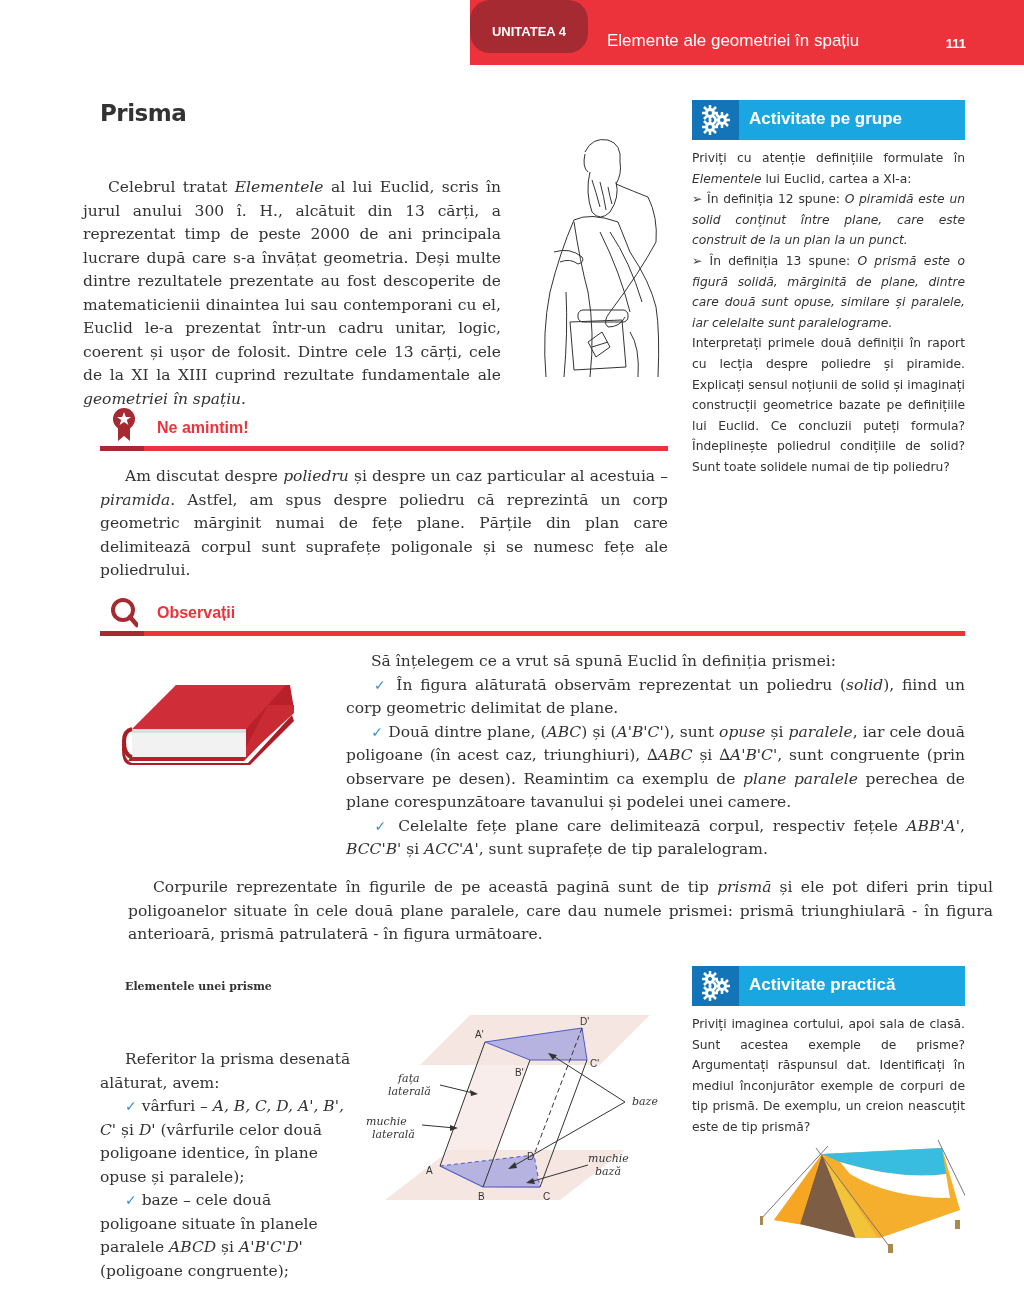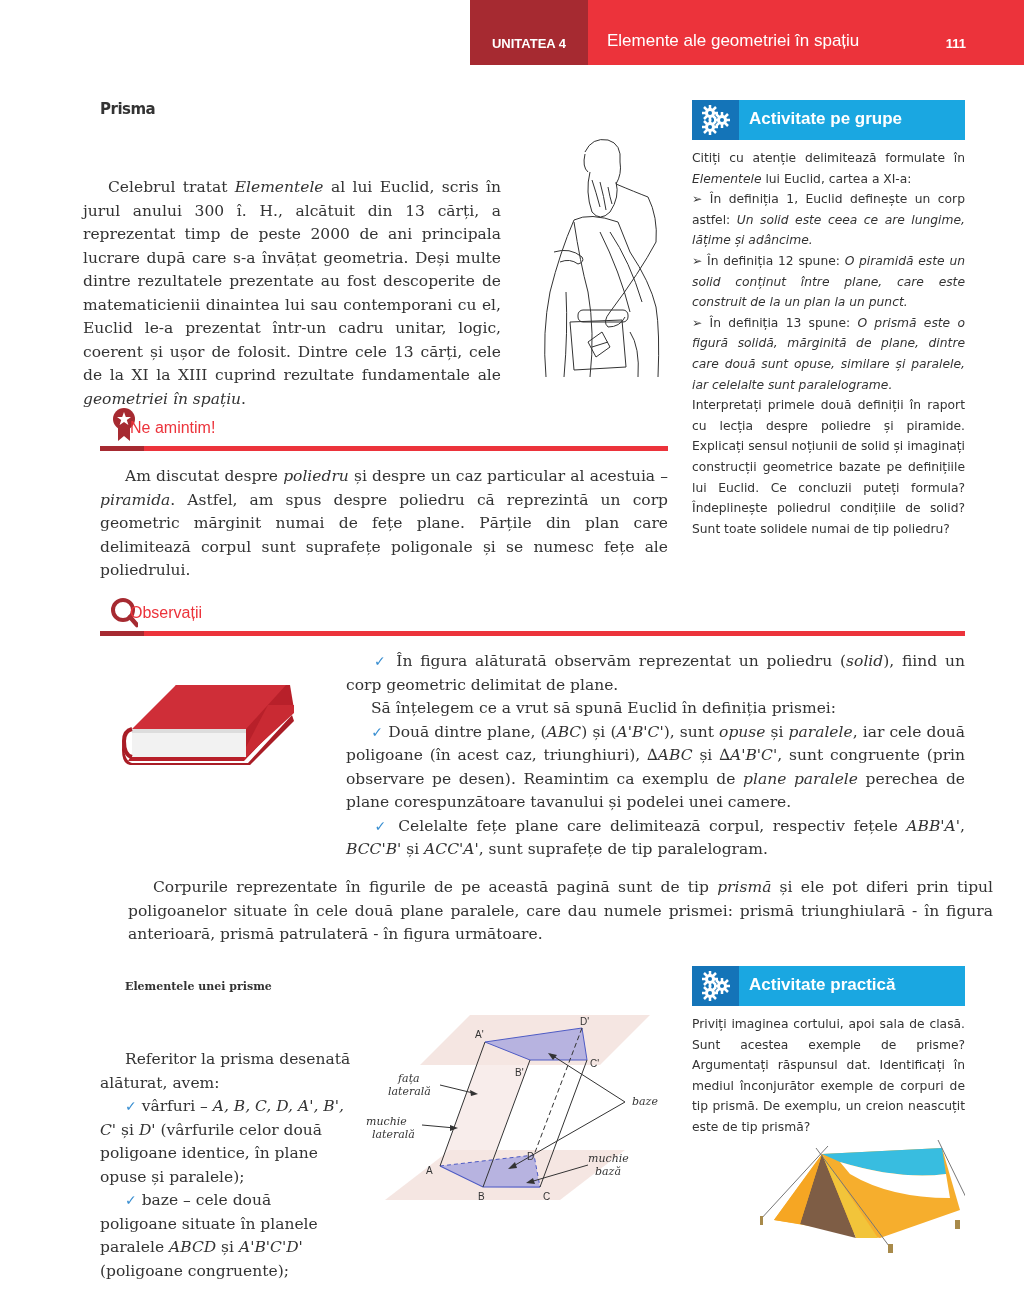--- a/index.html
+++ b/index.html
@@ -1,41 +1,41 @@
 <!DOCTYPE html>
 <html><head>
 <meta charset="utf-8">
 <style>
   * { box-sizing: border-box; margin: 0; padding: 0; }
   html, body { width: 1024px; height: 1298px; background: #ffffff; overflow: hidden; }
   body { position: relative; font-family: "DejaVu Serif", serif; color: #2a2a2a; }
 
   
   .hdr { position: absolute; left: 470px; top: 0; width: 554px; height: 65px; background: #ec333b; }
-  .hdr-unit { position: absolute; left: 0; top: 0; width: 118px; height: 65px; background: #a62a31;
+  .hdr-unit { position: absolute; left: 0; top: 0; width: 118px; height: 53px; background: #a62a31;
     color: #fff; font-family: "Liberation Sans", sans-serif; font-weight: bold; font-size: 13px;
-    display: flex; align-items: flex-end; justify-content: center; padding-bottom: 14px; }
+    display: flex; align-items: flex-end; justify-content: center; padding-bottom: 14px; border-radius: 20px; }
   .hdr-title { position: absolute; left: 137px; bottom: 14px; color: #fff; font-family: "Liberation Sans", sans-serif; font-size: 17px; }
   .hdr-page { position: absolute; right: 58px; bottom: 14px; color: #fff; font-family: "Liberation Sans", sans-serif; font-weight: bold; font-size: 13px; }
 
-  .title { position: absolute; left: 100px; top: 100px; font-family: "DejaVu Sans", sans-serif; font-weight: bold; font-size: 15px; color: #333; letter-spacing: -0.5px; }
+  .title { position: absolute; left: 100px; top: 100px; font-family: "DejaVu Sans", sans-serif; font-weight: bold; font-size: 23px; color: #333; letter-spacing: -0.5px; }
 
   .p { position: absolute; font-size: 15.5px; line-height: 23.5px; color: #333; text-align: justify; }
   .p .ind { display: inline-block; width: 25px; }
   .p i { font-style: italic; }
 
   .intro { left: 83px; top: 157px; width: 418px; margin-top: 19px; }
 
   .euclid { position: absolute; left: 530px; top: 132px; width: 140px; height: 252px; }
 
   
   .sec { position: absolute; left: 100px; height: 44px; width: 568px; }
   .sec .bar { position: absolute; left: 0; bottom: 0; height: 5px; width: 100%; background: #ec333b; }
   .sec .bar-dark { position: absolute; left: 0; bottom: 0; height: 5px; width: 44px; background: #a62a31; }
-  .sec .lbl { position: absolute; left: 30px; top: 12px; font-family: "Liberation Sans", sans-serif; font-weight: normal; font-size: 16px; color: #ec333b; }
+  .sec .lbl { position: absolute; left: 57px; top: 12px; font-family: "Liberation Sans", sans-serif; font-weight: bold; font-size: 16px; color: #ec333b; }
   .sec .ico { position: absolute; left: 10px; top: 0; width: 28px; height: 36px; }
 
   .amintim { top: 407px; }
   .amintim-text { left: 100px; top: 465px; width: 568px; }
 
   .obs { top: 592px; width: 865px; }
   .book { position: absolute; left: 118px; top: 683px; width: 180px; height: 82px; }
   .obs-text { left: 346px; top: 650px; width: 619px; }
   .chk { color: #3a8fd1; font-family: "DejaVu Sans", sans-serif; font-size: 14px; }
 
@@ -121,22 +121,22 @@
   <path d="M58 2 L172 2 L176 26 L126 78 L10 78 Z" fill="#b8202a"></path>
   <path d="M150 22 L176 22 L176 30 L126 76 L126 68 Z" fill="#c92a33"></path>
   <path d="M14 46 L128 46 L128 74 L14 74 Z" fill="#f2f2f2"></path>
   <path d="M14 46 L128 46 L128 50 L14 50 Z" fill="#ddd"></path>
   <path d="M58 2 L168 2 L128 46 L14 46 Z" fill="#cf2e38"></path>
   <path d="M6 50 Q4 78 14 80 L130 80 L174 32 L176 38 L132 82 L12 82 Q0 80 6 50 Z" fill="#a91d26"></path>
   <path d="M14 46 Q6 48 6 58 Q6 72 14 74" fill="none" stroke="#a91d26" stroke-width="4"></path>
 </svg>
 
 <div class="p obs-text">
+  <div><span class="ind"></span><span>Să înțelegem ce a vrut să spună Euclid în definiția prismei:</span></div>
   <div><span class="ind"></span><span class="chk">✓</span><span> În figura alăturată observăm reprezentat un poliedru (</span><i>solid</i><span>), fiind un corp geometric delimitat de plane.</span></div>
-  <div><span class="ind"></span><span>Să înțelegem ce a vrut să spună Euclid în definiția prismei:</span></div>
   <div><span class="ind"></span><span class="chk">✓</span><span> Două dintre plane, (</span><i>ABC</i><span>) și (</span><i>A'B'C'</i><span>), sunt </span><i>opuse</i><span> și </span><i>paralele</i><span>, iar cele două poligoane (în acest caz, triunghiuri), ∆</span><i>ABC</i><span> și ∆</span><i>A'B'C'</i><span>, sunt congruente (prin observare pe desen). Reamintim ca exemplu de </span><i>plane paralele</i><span> perechea de plane corespunzătoare tavanului și podelei unei camere.</span></div>
   <div><span class="ind"></span><span class="chk">✓</span><span> Celelalte fețe plane care delimitează corpul, respectiv fețele </span><i>ABB'A'</i><span>, </span><i>BCC'B'</i><span> și </span><i>ACC'A'</i><span>, sunt suprafețe de tip paralelogram.</span></div>
 </div>
 
 <p class="p corp"><span class="ind"></span><span>Corpurile reprezentate în figurile de pe această pagină sunt de tip </span><i>prismă</i><span> și ele pot diferi prin tipul poligoanelor situate în cele două plane paralele, care dau numele prismei: prismă triunghiulară - în figura anterioară, prismă patrulateră - în figura următoare.</span></p>
 
 <div class="el-head">Elementele unei prisme</div>
 <div class="p el-text" style="text-align:left">
   <div><span class="ind"></span><span>Referitor la prisma desenată alăturat, avem:</span></div>
   <div><span class="ind"></span><span class="chk">✓</span><span> vârfuri – </span><i>A, B, C, D, A', B', C'</i><span> și </span><i>D'</i><span> (vârfurile celor două poligoane identice, în plane opuse și paralele);</span></div>
@@ -203,22 +203,21 @@
           <circle cx="18" cy="13" r="2"></circle>
           <circle cx="18" cy="27" r="2"></circle>
           <circle cx="30" cy="20" r="2"></circle>
         </g>
     </svg>
   </div>
   <span class="lbl">Activitate pe grupe</span>
 </div>
 
 <div class="side grupe-text">
-  <div><span>Citiți cu atenție delimitează formulate în </span><i>Elementele</i><span> lui Euclid, cartea a XI-a:</span></div>
-  <div><span>➢</span><span> În definiția 1, Euclid definește un corp astfel: </span><i>Un solid este ceea ce are lungime, lățime și adâncime.</i></div>
+  <div><span>Priviți cu atenție definițiile formulate în </span><i>Elementele</i><span> lui Euclid, cartea a XI-a:</span></div>
   <div><span>➢</span><span> În definiția 12 spune: </span><i>O piramidă este un solid conținut între plane, care este construit de la un plan la un punct.</i></div>
   <div><span>➢</span><span> În definiția 13 spune: </span><i>O prismă este o figură solidă, mărginită de plane, dintre care două sunt opuse, similare și paralele, iar celelalte sunt paralelograme.</i></div>
   <div>Interpretați primele două definiții în raport cu lecția despre poliedre și piramide. Explicați sensul noțiunii de solid și imaginați construcții geometrice bazate pe definițiile lui Euclid. Ce concluzii puteți formula? Îndeplinește poliedrul condițiile de solid? Sunt toate solidele numai de tip poliedru?</div>
 </div>
 
 <div class="box-hdr practica-hdr">
   <div class="gear">
     <svg viewBox="0 0 47 40" width="47" height="40">
       <g fill="#fff">
         <circle cx="18" cy="13" r="5"></circle>

